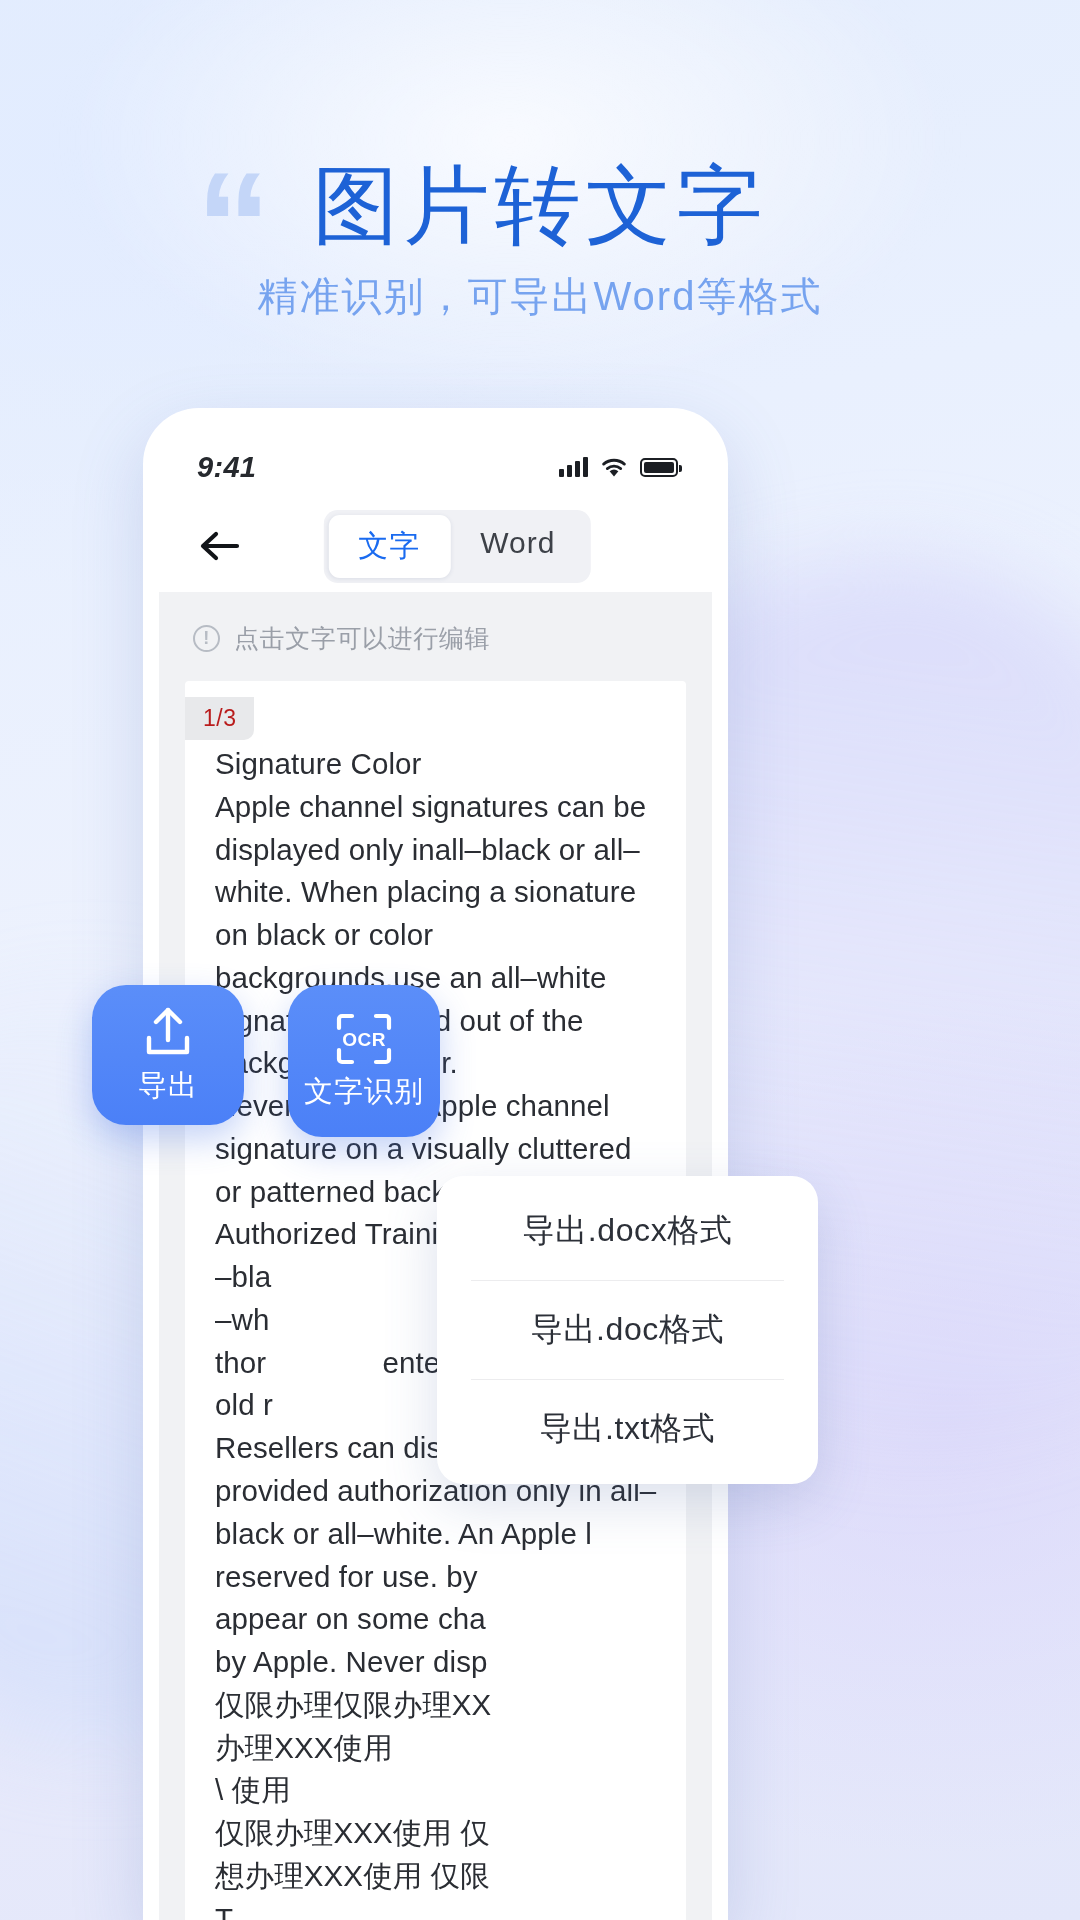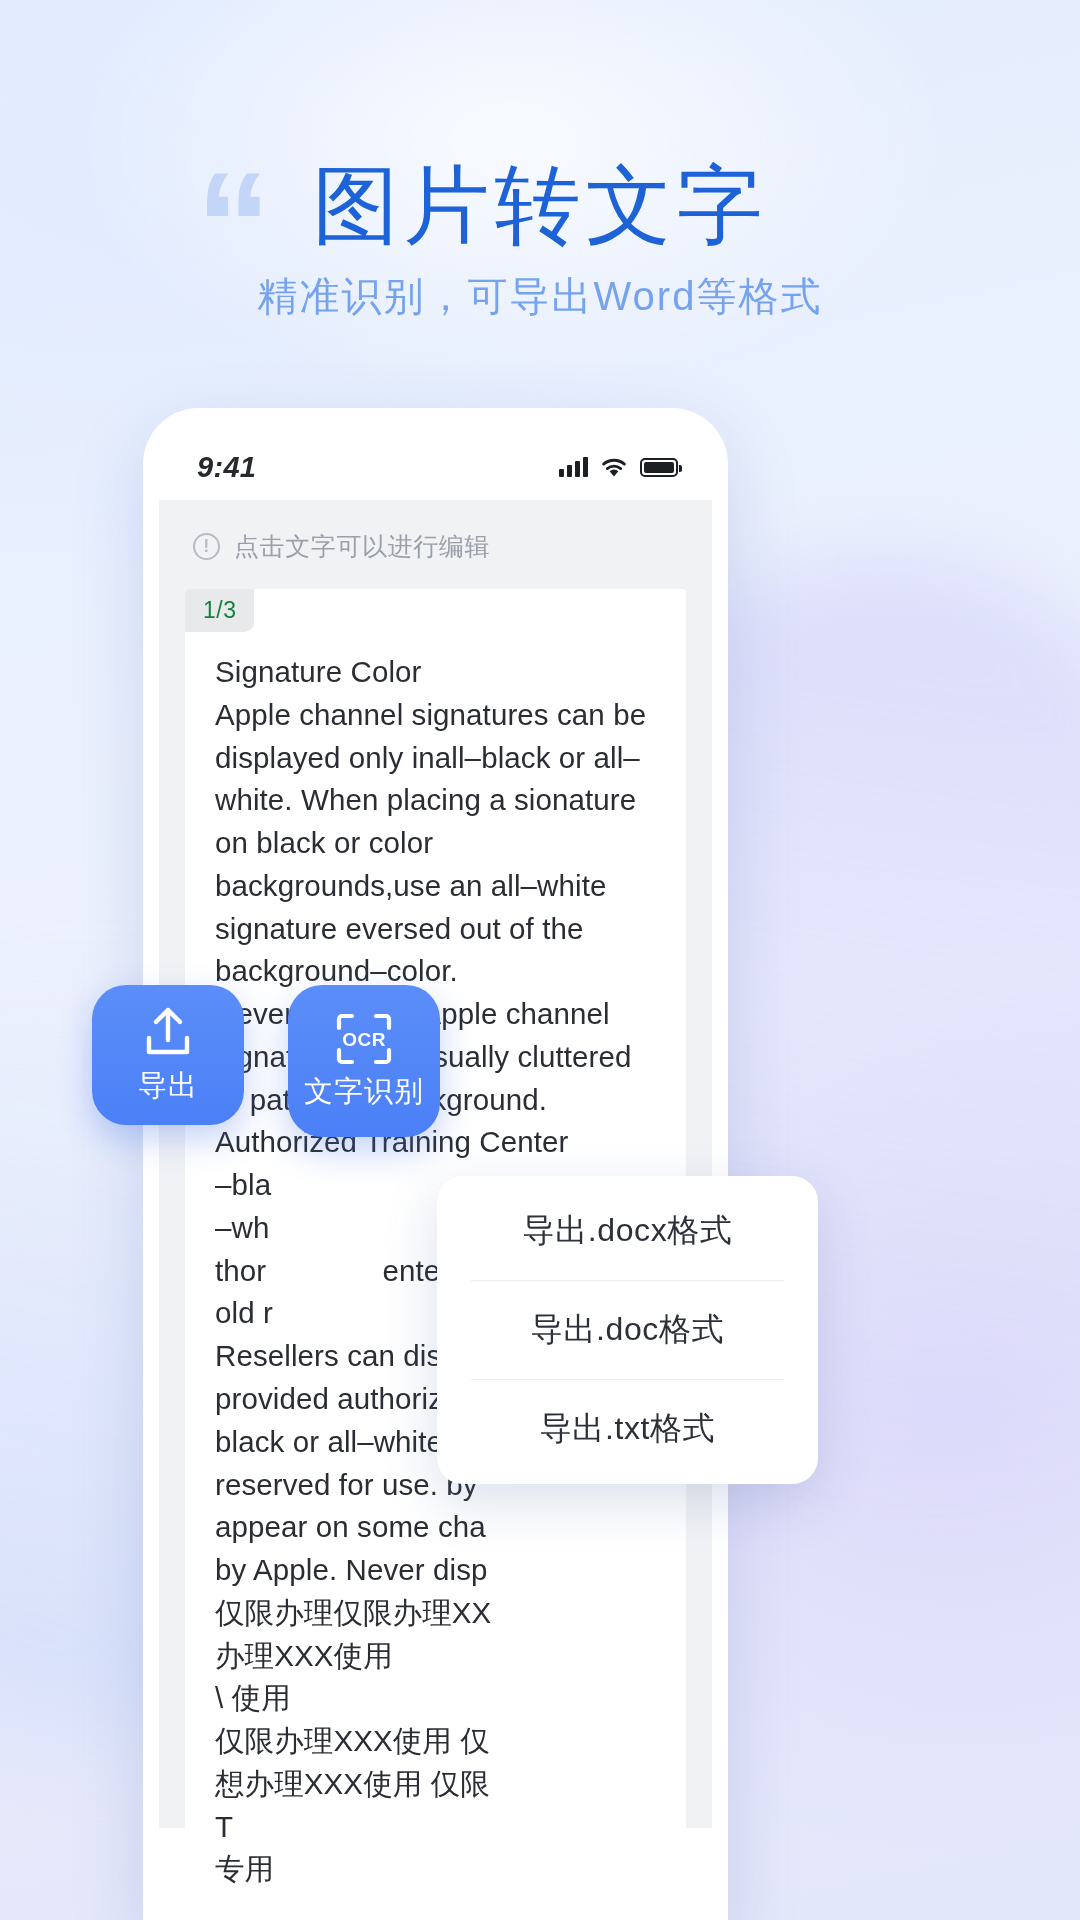--- a/index.html
+++ b/index.html
@@ -227,23 +227,23 @@
   .doc-card {
     margin: 0 26px;
     background: #ffffff;
     border-radius: 4px;
     position: relative;
     height: 100%;
     overflow: hidden;
   }
   .page-badge {
     position: absolute;
-    left: 0; top: 0;
+    left: 0; top: 16px;
     background: #e8e9eb;
-    color: #15803d;
+    color: #b91c1c;
     font-size: 23px;
     padding: 8px 18px;
     border-radius: 0 0 10px 0;
     letter-spacing: 0.5px;
     text-align: center;
   }
   .doc-text {
     padding: 62px 22px 0 30px;
     font-size: 29.5px;
     line-height: 1.45;
@@ -344,20 +344,31 @@
               <path d="M3.6 7.1a16 16 0 0 1 20.8 0" stroke="#1c1f24" stroke-width="2.8" fill="none" stroke-linecap="round"></path>
               <path d="M7.3 11.6a10.6 10.6 0 0 1 13.4 0" stroke="#1c1f24" stroke-width="2.8" fill="none" stroke-linecap="round"></path>
             </svg>
           </div>
           <div class="battery">
               <span></span>
             </div>
         </div>
       </div>
 
+      <div class="navbar">
+        <div class="back-btn">
+          <svg width="42" height="32" viewBox="0 0 42 32">
+            <path d="M17 4 L4 16 L17 28 M4 16 H38" stroke="#111418" stroke-width="4.2" fill="none" stroke-linecap="round" stroke-linejoin="round"></path>
+          </svg>
+        </div>
+        <div class="segmented">
+          <div class="seg-item active">文字</div>
+          <div class="seg-item">Word</div>
+        </div>
+      </div>
 
       <div class="content">
         <div class="edit-hint">
           <div class="hint-icon">!</div>
           <div>点击文字可以进行编辑</div>
         </div>
 
         <div class="doc-card">
           <div class="page-badge">1/3</div>
           <div class="doc-text">Signature Color

